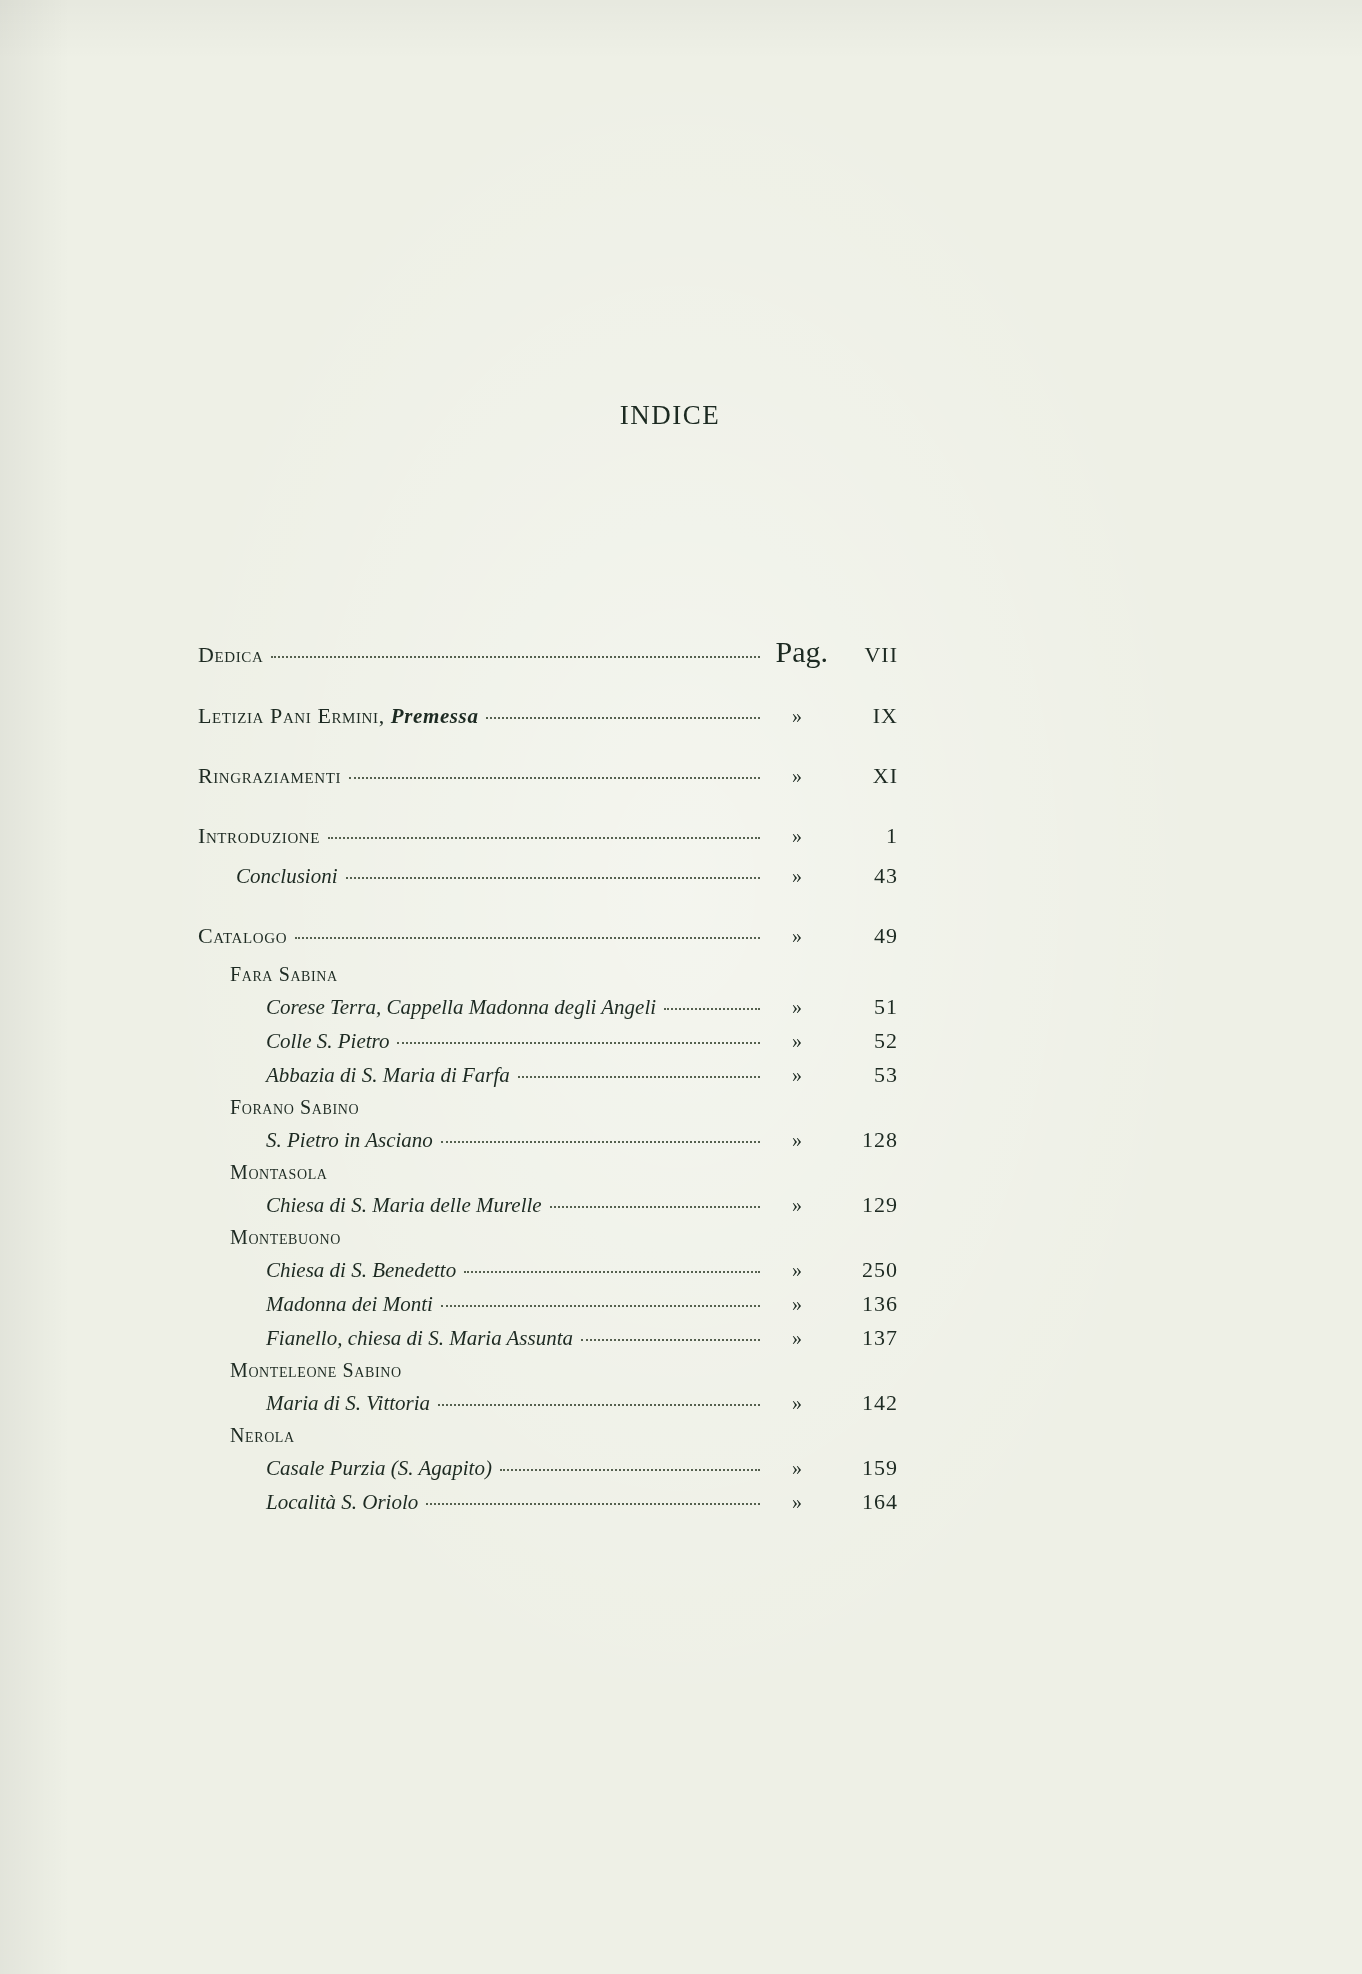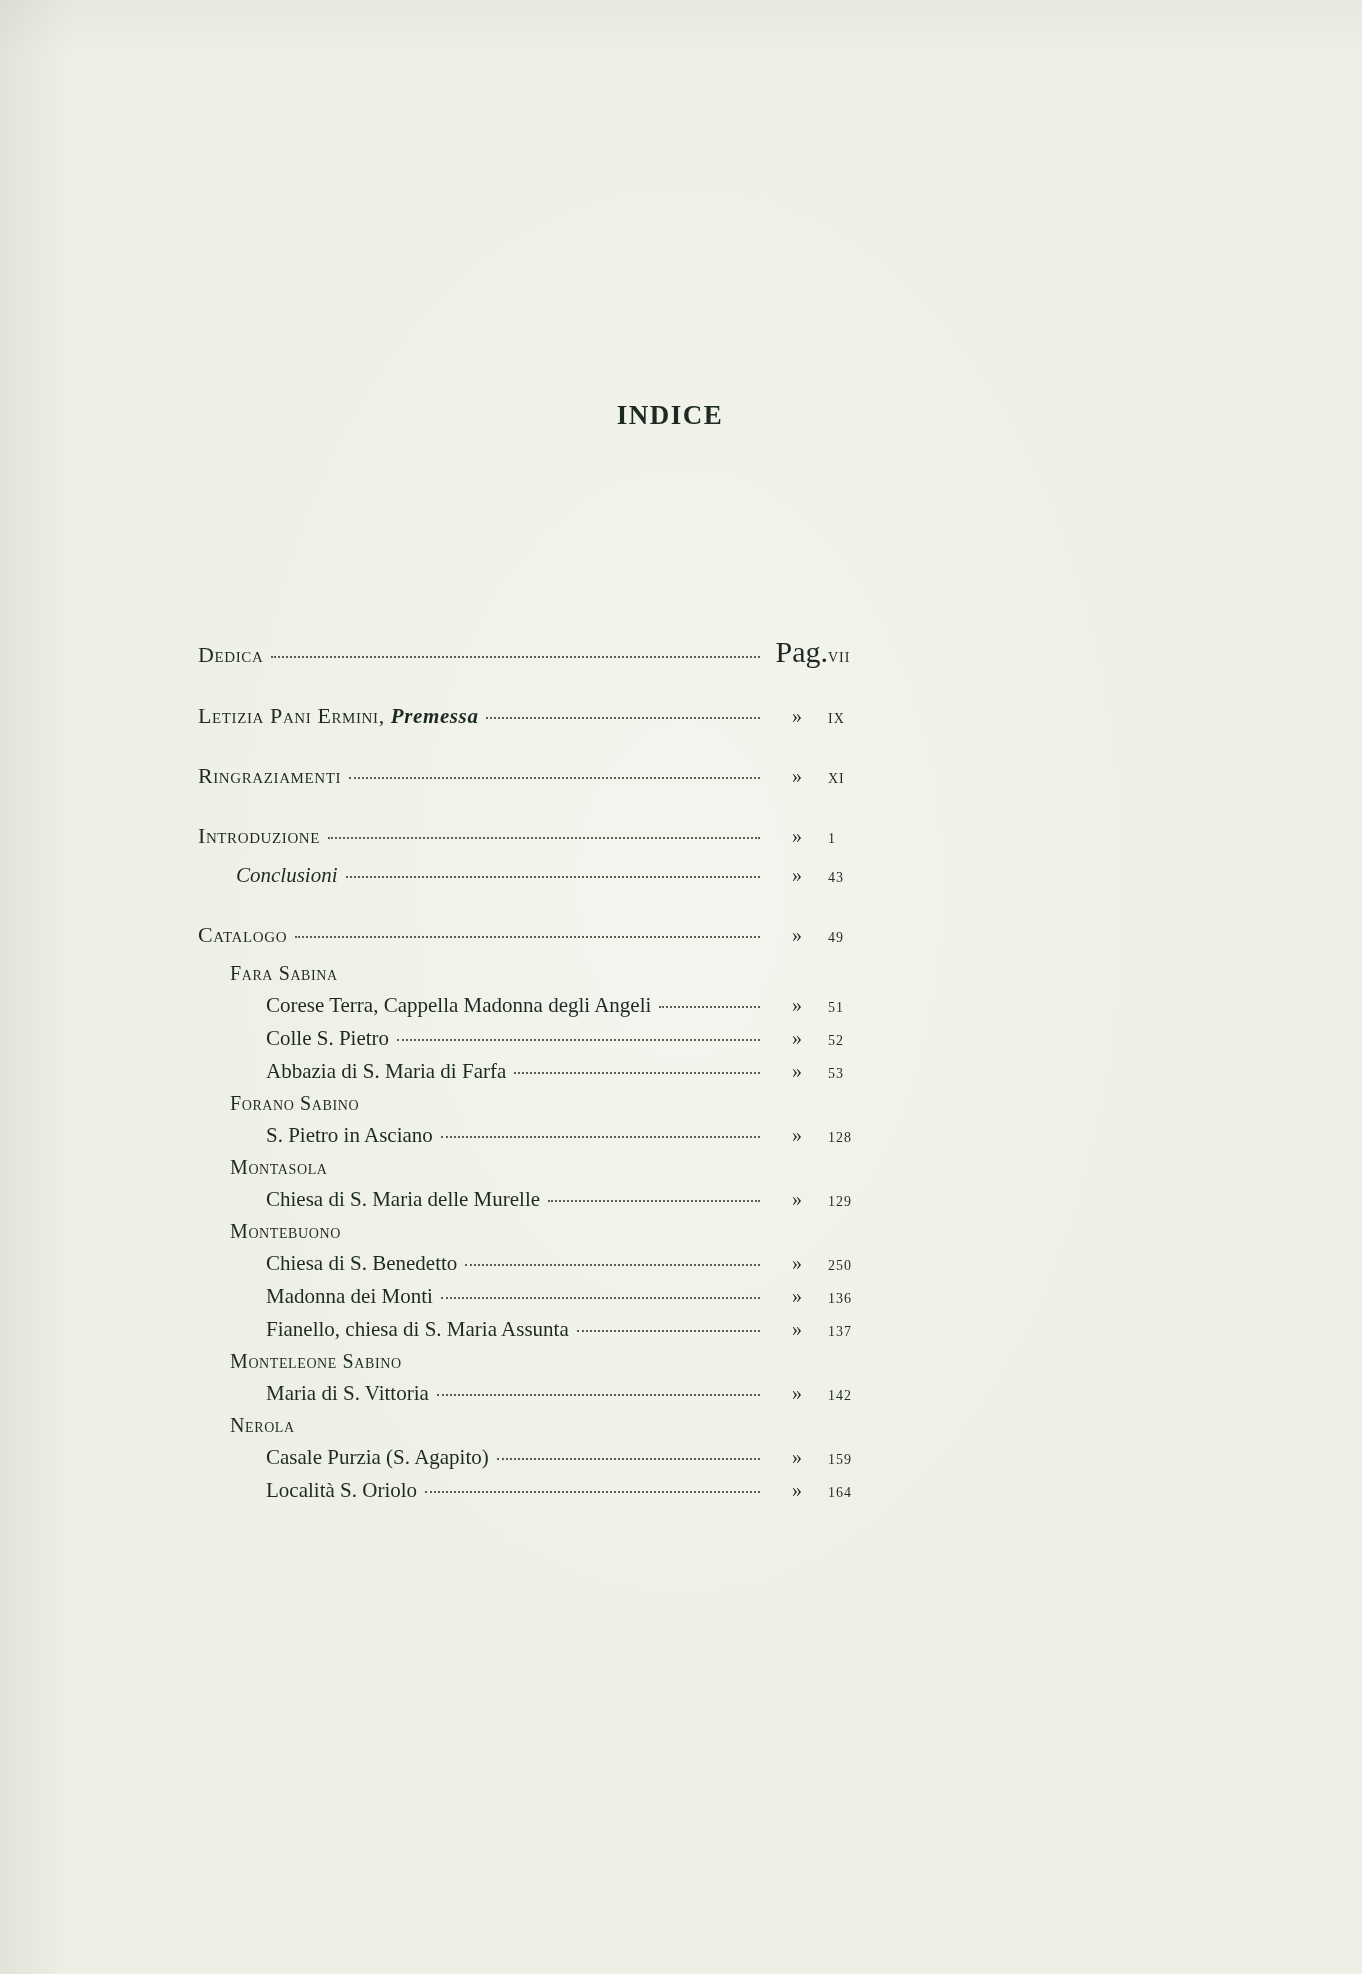--- a/index.html
+++ b/index.html
@@ -34,21 +34,20 @@
 
   .doc-title {
     position: absolute;
     top: 400px;
     left: 0;
     width: 1340px;
     text-align: center;
     font-size: 27px;
     letter-spacing: 1.5px;
     color: #1c2a21;
-    font-weight: bold;
   }
 
   .toc {
     position: absolute;
     top: 635px;
     left: 178px;
     width: 700px;
     margin-left: 20px;
   }
 
@@ -75,22 +74,22 @@
   }
 
   .pagmark {
     flex: 0 0 62px;
     text-align: center;
     font-size: 20px;
   }
 
   .pagenum {
     flex: 0 0 70px;
-    text-align: left;
-    font-size: 14px;
+    text-align: right;
+    font-size: 22px;
     letter-spacing: 1px;
   }
 
   
   .smallcaps {
     font-variant: small-caps;
     letter-spacing: 0.6px;
     font-size: 22px;
   }
   .italic {
@@ -99,20 +98,21 @@
   }
   .sub-head {
     font-variant: small-caps;
     letter-spacing: 0.6px;
     font-size: 20px;
     padding-left: 32px;
     color: #1d2a22;
   }
   .entry-indent .label-wrap {
     padding-left: 68px;
+    font-style: italic;
     font-size: 21px;
   }
   .entry-indent2 .label-wrap {
     padding-left: 38px;
     font-style: italic;
     font-size: 21px;
   }
 
   .row-gap-lg { margin-top: 34px; }
   .row-gap-sm { margin-top: 14px; }

